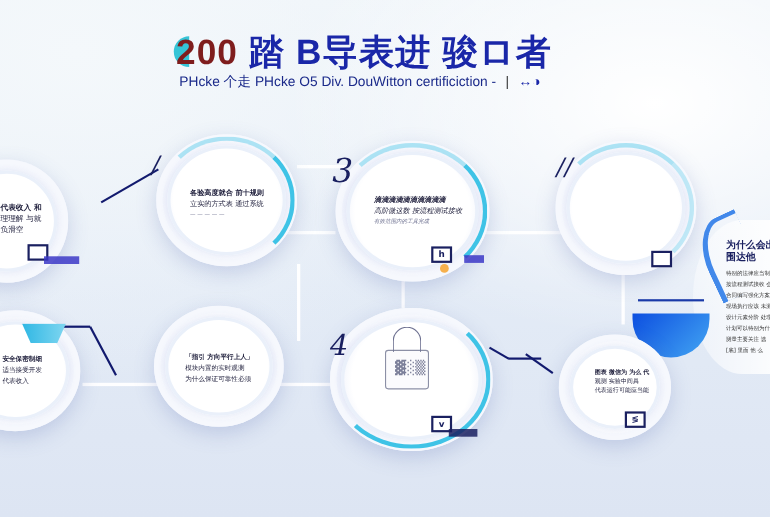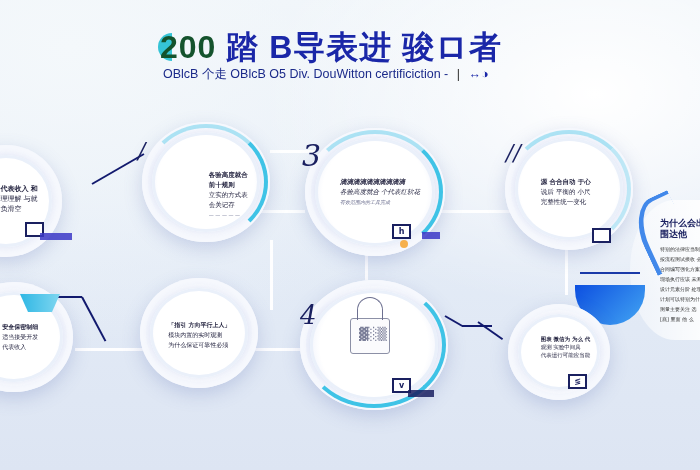--- a/index.html
+++ b/index.html
@@ -9,21 +9,21 @@
     background:
       radial-gradient(ellipse at 85% 20%, #ffffff 0%, rgba(255,255,255,0) 40%),
       radial-gradient(ellipse at 10% 10%, #f4f8fb 0%, rgba(255,255,255,0) 50%),
       linear-gradient(180deg,#eef4f9 0%,#e3ebf6 55%,#dde5f3 100%);
   }
   .title{
     position:absolute;left:160px;top:26px;width:400px;
     font-family:"Liberation Sans",sans-serif;font-weight:bold;
     font-size:32px;color:#1a27a8;letter-spacing:1px;white-space:nowrap;
   }
-  .title .lead{color:#14532d;position:relative;margin-top:40px;}
+  .title .lead{color:#7f1d1d;position:relative;margin-top:40px;}
   .title .lead::before{
     content:"";position:absolute;left:-2px;top:4px;width:14px;height:28px;
     border-radius:14px 0 0 14px;background:#35c4d6;z-index:-1;
   }
   .subtitle{
     position:absolute;left:163px;top:66px;
     font-family:"Liberation Sans",sans-serif;font-size:12.5px;color:#1b2a8a;white-space:nowrap;
   }
   .subtitle .sep{margin:0 5px;color:#333;}
   .subtitle .icon{display:inline-block;color:#1a27a8;font-weight:bold;}
@@ -102,70 +102,65 @@
 <div class="dline" style="left:82px;top:296px;width:50px;transform:rotate(62deg);"></div>
 <div class="dline" style="left:445px;top:315px;width:20px;transform:rotate(30deg);"></div>
 <div class="dline" style="left:462px;top:325px;width:30px;"></div>
 <div class="dline" style="left:478px;top:321px;width:30px;transform:rotate(35deg);"></div>
 
 <div class="title">
   <span class="lead">200</span>
   <span>踏 B导表进 骏ロ者</span>
 </div>
 <div class="subtitle">
-  <span>OBlcB 个走 OBlcB  O5 Div. DouWitton certificiction</span>
+  <span>PHcke 个走 PHcke  O5 Div. DouWitton certificiction</span>
   <span>-</span>
   <span class="sep">|</span>
   <span class="icon">↔◑</span>
 </div>
 
 <div class="node" style="left:-50px;top:145px;width:112px;height:112px;">
   <div class="ring"></div>
   <div class="txt" style="left:45%;top:35%;">
     <div class="l1">代表收入 和</div>
     <div>理理解 与就</div>
     <div>负滑空</div>
   </div>
 </div>
 <div class="mini" style="left:25px;top:222px;"></div>
 <div class="mini-shadow" style="left:40px;top:233px;width:32px;"></div>
 
 <div class="node" style="left:142px;top:122px;width:128px;height:120px;">
   <div class="ring"></div>
   <div class="arc"></div>
-  <div class="txt" style="left:24%;top:40%;font-size:6.5px;margin-left:36px;">
+  <div class="txt" style="left:24%;top:40%;font-size:6.5px;">
     <div class="l1">各验高度就合 前十规则</div>
-    <div>立实的方式表 会关记存</div>
+    <div>立实的方式表 通过系统</div>
     <div class="l3">— — — — —</div>
   </div>
 </div>
 <div class="num" style="left:138px;top:138px;font-size:22px;">/</div>
 
 <div class="node" style="left:305px;top:128px;width:140px;height:128px;font-style:italic;">
   <div class="ring"></div>
   <div class="arc"></div>
   <div class="txt" style="left:25%;top:38%;font-size:6.5px;">
     <div class="l1">滴滴滴滴滴滴滴滴滴滴</div>
-    <div>各验高度就合 个代表红软花</div>
+    <div>高阶微这数 按流程测试接收</div>
     <div class="l3">有效范围内的工具完成</div>
   </div>
 </div>
 <div class="num" style="left:302px;top:138px;">3</div>
 <div class="mini" style="left:392px;top:224px;">h</div>
 <div class="mini-shadow" style="left:422px;top:232px;width:18px;"></div>
 <div style="position:absolute;left:400px;top:240px;width:8px;height:8px;border-radius:50%;background:#f6b04d;"></div>
 
 <div class="node" style="left:505px;top:128px;width:128px;height:122px;">
   <div class="ring"></div>
   <div class="arc" style="border-right-color:rgba(63,195,230,.3);"></div>
-  <div class="txt" style="left:28%;top:40%;font-size:6.5px;">
-    <div class="l1">源 合合自动 于心</div>
-    <div>说后 平衡的 小尺</div>
-    <div>完整性统一变化</div>
-  </div>
 </div>
 <div class="num" style="left:506px;top:140px;font-size:22px;">//</div>
 <div class="mini" style="left:592px;top:228px;"></div>
 
 <div class="sidepanel">
   <div class="hdr">
     <div>为什么会出</div>
     <div>围达他</div>
   </div>
   <div class="rows">

